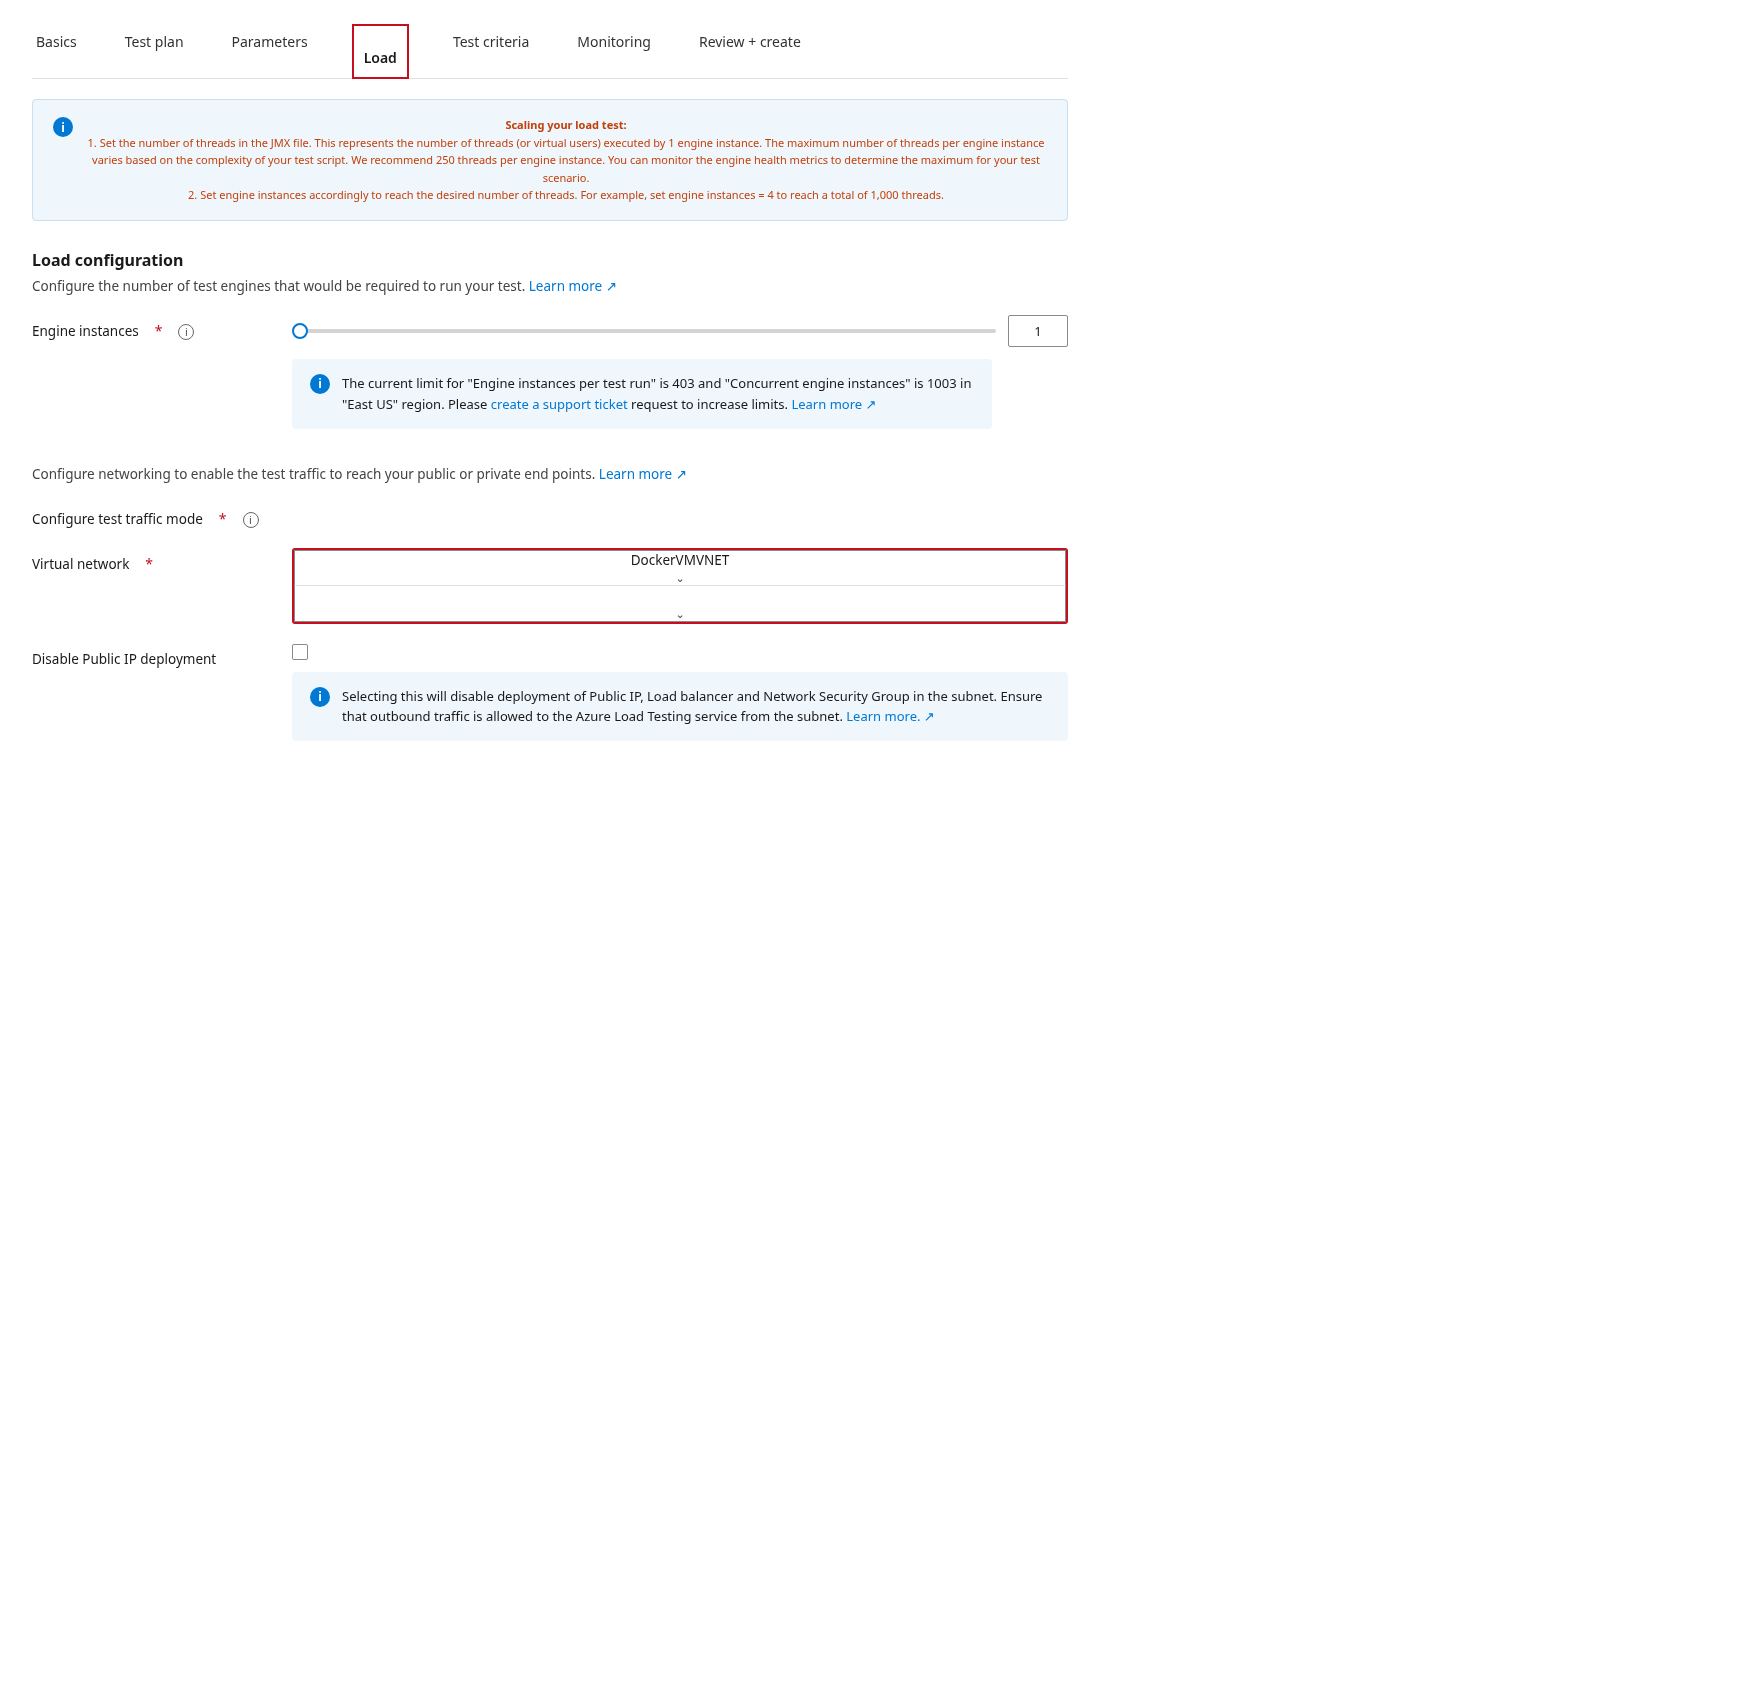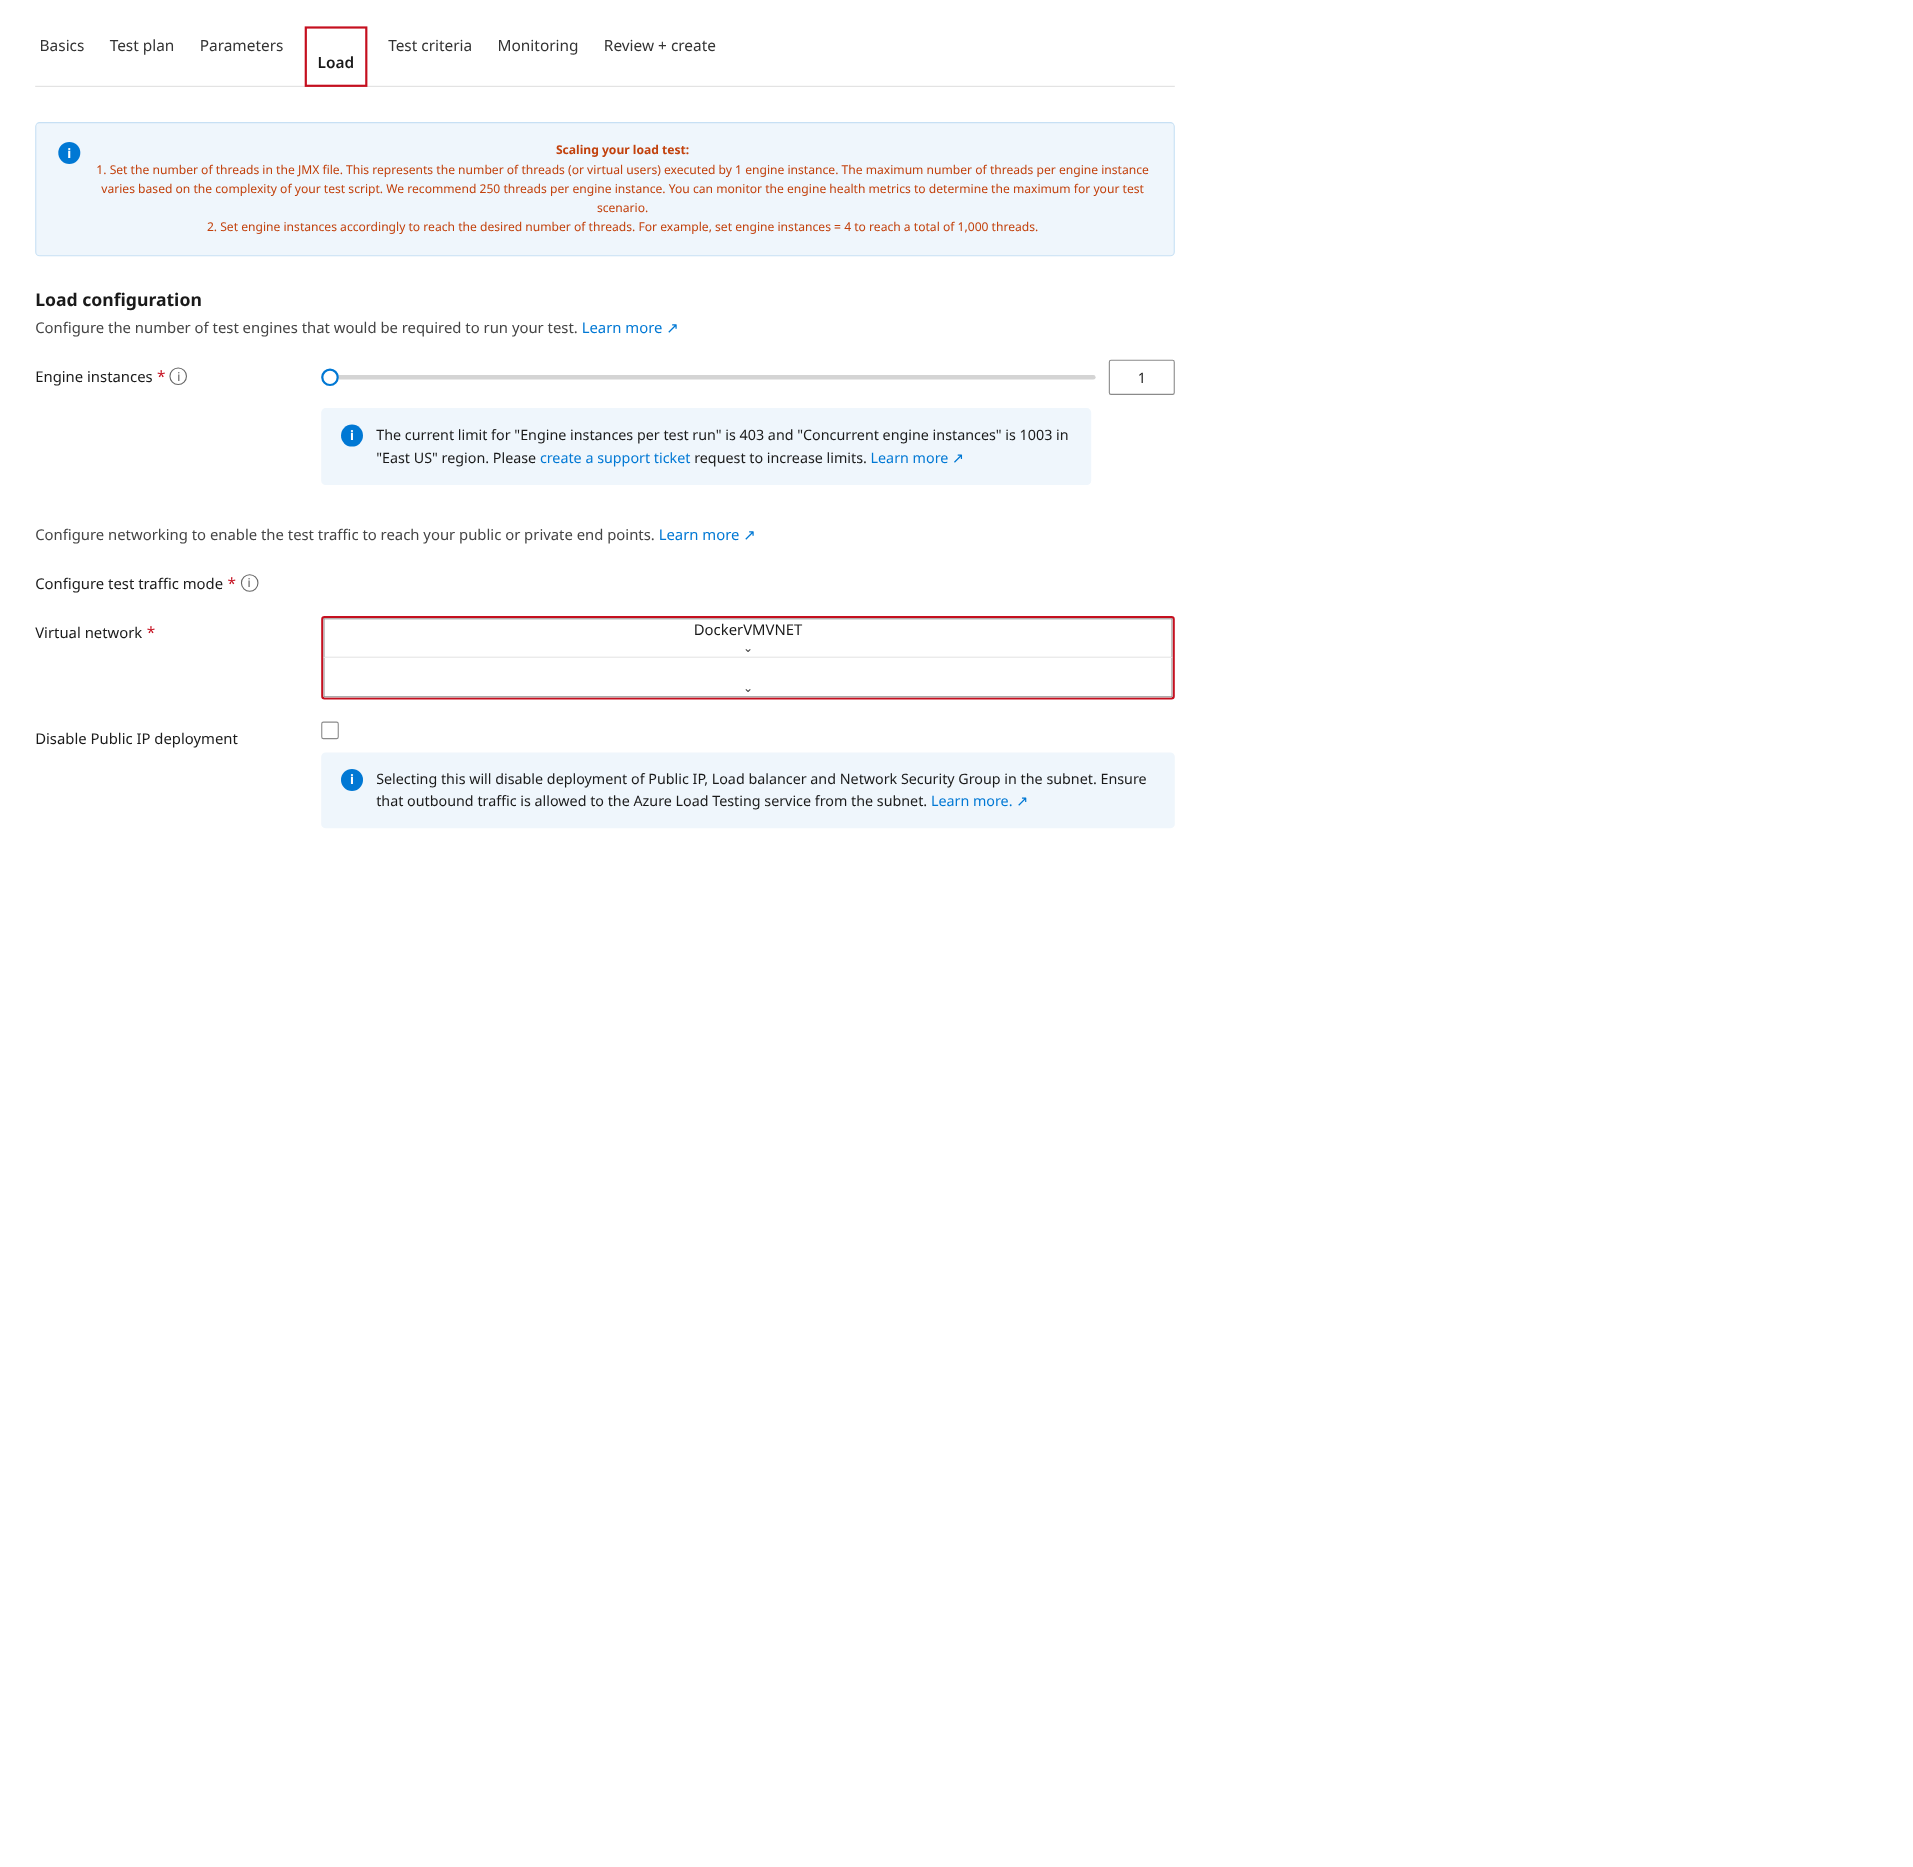--- a/index.html
+++ b/index.html
@@ -8,22 +8,22 @@
       font-size: 14px;
       color: #1a1a1a;
       background: #fff;
       padding: 24px 32px;
       max-width: 1100px;
     }
 
     
     .tab-nav {
       display: flex;
-      gap: 15px;
-      margin-bottom: 32px;
+      gap: 40px;
+      margin-bottom: 20px;
       border-bottom: 1px solid #e0e0e0;
       padding-bottom: 0;
     }
     .tab-item {
       padding: 8px 4px 12px;
       cursor: pointer;
       font-size: 14px;
       color: #333;
       border-bottom: 2px solid transparent;
       white-space: nowrap;
@@ -88,22 +88,22 @@
       display: flex;
       align-items: flex-start;
       margin-bottom: 20px;
     }
     .form-label {
       width: 260px;
       flex-shrink: 0;
       font-size: 13.5px;
       color: #1a1a1a;
       display: flex;
-      align-items: center;
-      gap: 4px;
+      align-items: flex-end;
+      gap: 16px;
       padding-top: 6px;
     }
     .required {
       color: #c50f1f;
       font-size: 14px;
     }
     .info-circle {
       display: inline-flex;
       align-items: center;
       justify-content: center;

